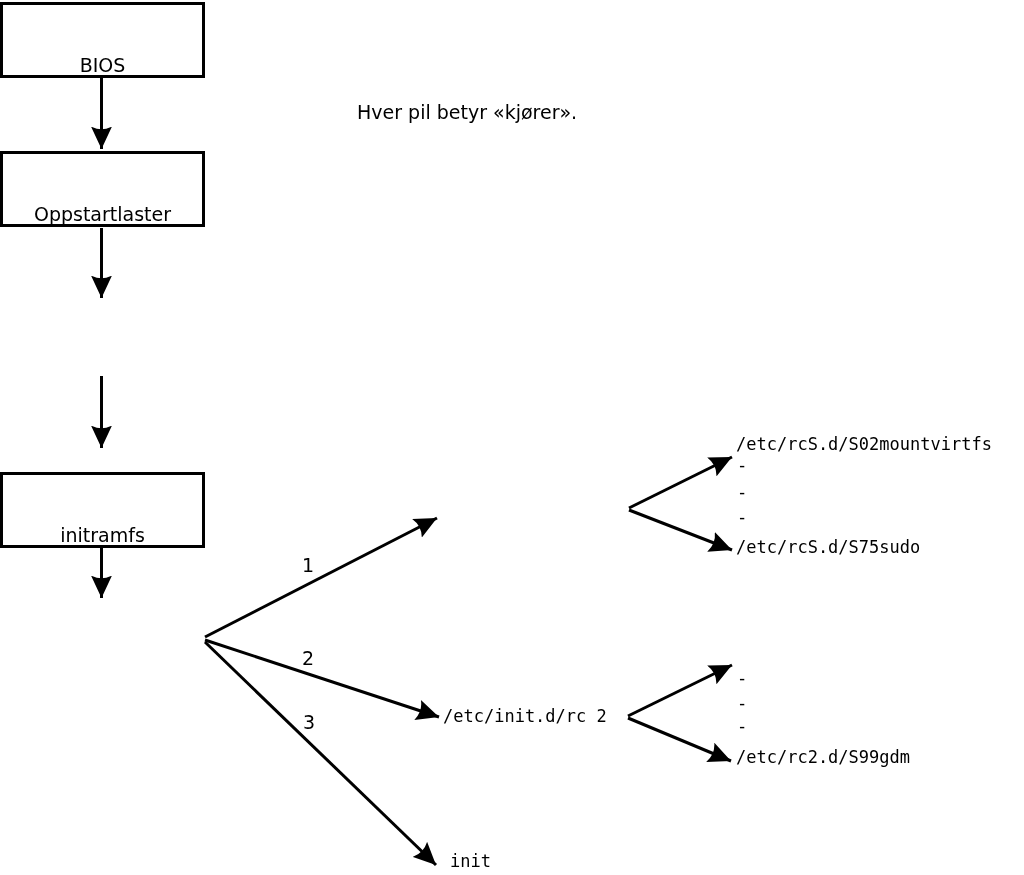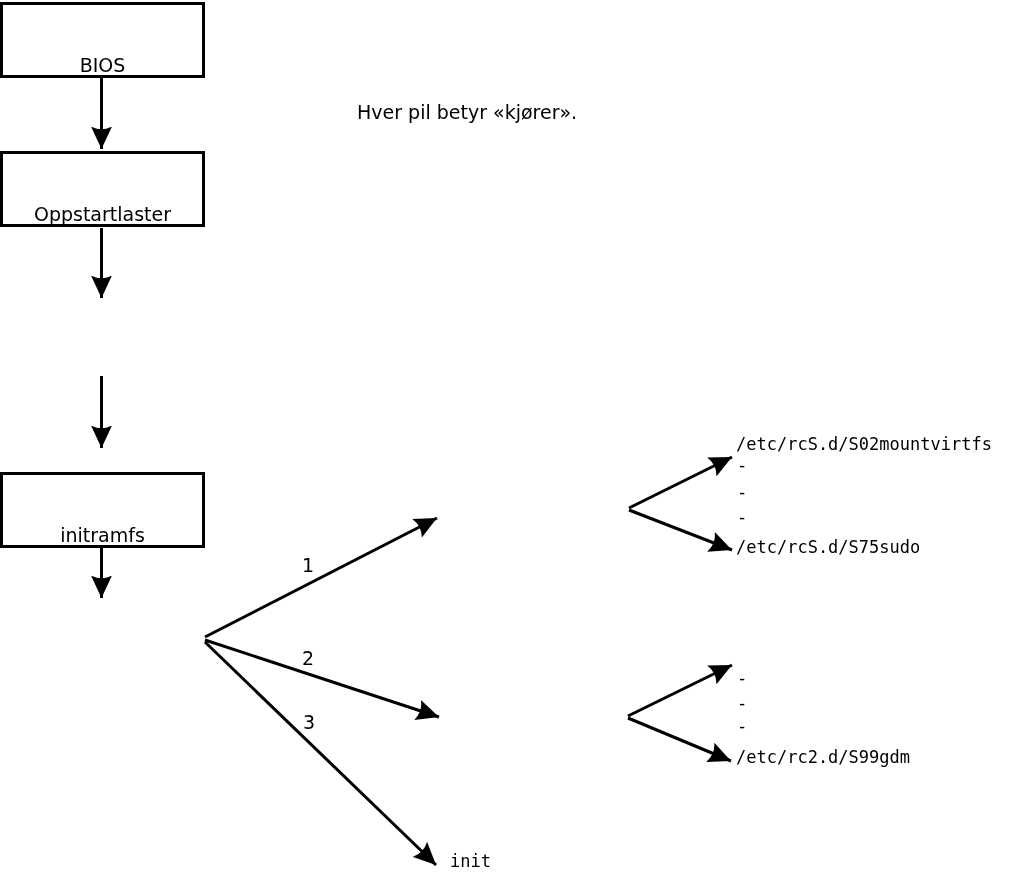--- a/index.html
+++ b/index.html
@@ -69,20 +69,21 @@
   <div class="num" style="left:302px;top:556px">1</div>
   <div class="num" style="left:302px;top:649px">2</div>
   <div class="num" style="left:303px;top:713px">3</div>
 
   <div class="mono" style="left:736px;top:433px">/etc/rcS.d/S02mountvirtfs</div>
   <div class="mono" style="left:737px;top:454px">-</div>
   <div class="mono" style="left:737px;top:481px">-</div>
   <div class="mono" style="left:737px;top:506px">-</div>
   <div class="mono" style="left:736px;top:536px">/etc/rcS.d/S75sudo</div>
 
+  <div class="mono" style="left:443px;top:705px">/etc/init.d/rc 2</div>
   <div class="mono" style="left:737px;top:667px">-</div>
   <div class="mono" style="left:737px;top:692px">-</div>
   <div class="mono" style="left:737px;top:715px">-</div>
   <div class="mono" style="left:736px;top:746px">/etc/rc2.d/S99gdm</div>
 
   <div class="mono" style="left:450px;top:850px">init</div>
 
 </div>
 
 </body></html>

